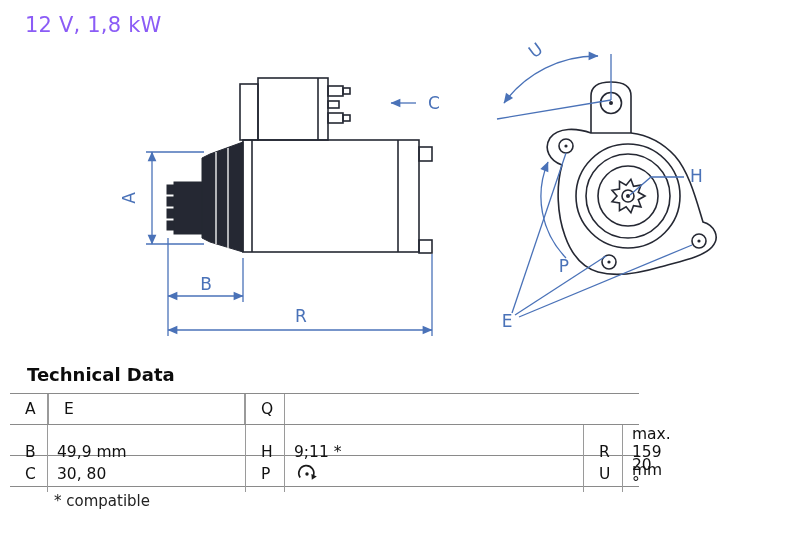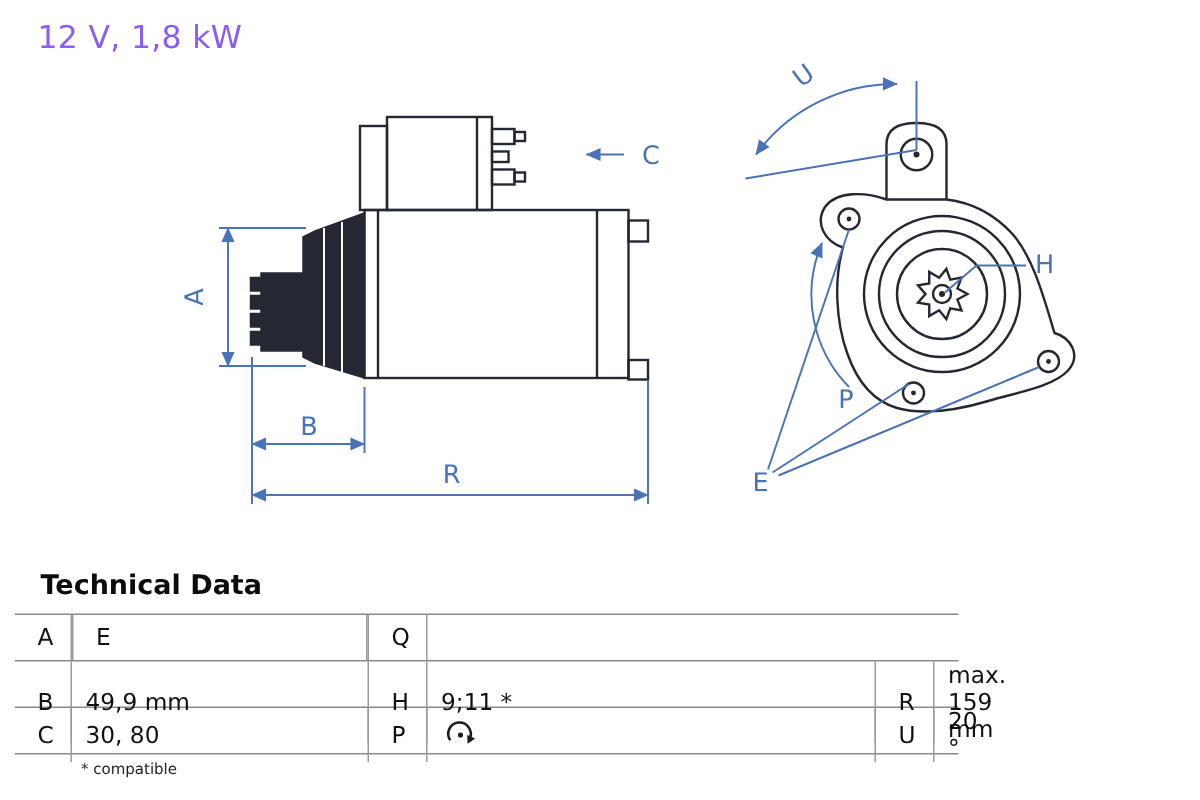--- a/index.html
+++ b/index.html
@@ -9,40 +9,40 @@
     font-family:"DejaVu Sans","Liberation Sans",sans-serif;
     color:#111;
     position:relative;
     overflow:hidden;
   }
   .power-rating {
     position:absolute; top:13px; left:25px;
     font-size:21px; color:#8b5cf6; letter-spacing:0.2px;
   }
   svg.drawing { position:absolute; top:0; left:0; }
-  .tech { position:absolute; top:368px; left:0; width:649px; }
+  .tech { position:absolute; top:352px; left:0; width:649px; }
   .tech-title {
     font-size:18px; font-weight:bold;
     margin:12px 0 8px 27px; color:#0c0c0c;
   }
   .data-table { margin:0 10px; border-bottom:1px solid #8a8a8a; }
   .row {
     display:grid;
     grid-template-columns:38px 197px 40px 298px 40px auto;
     border-top:1px solid #8a8a8a;
     height:30px; align-items:stretch;
     font-size:15.5px;
   }
   .cell-label {
     padding-left:15px; display:flex; align-items:center;
     border-right:1px solid #9a9a9a;
   }
   .cell-label.mid { border-left:1px solid #9a9a9a; }
   .cell-value { padding-left:9px; display:flex; align-items:center; gap:4px; }
-  .footnote { margin:5px 0 0 54px; font-size:10px; color:#222; }
+  .footnote { margin:5px 0 0 54px; font-size:15px; color:#222; }
   .rot-icon { display:inline-block; margin-left:2px; }
 </style>
 </head>
 <body>
 
 <div class="power-rating">12 V, 1,8 kW</div>
 
 <svg class="drawing" width="800" height="352" viewBox="0 0 800 352">
   <defs>
     <marker id="arrow-blue" viewBox="0 0 10 10" refX="9" refY="5" markerWidth="9" markerHeight="8" orient="auto-start-reverse">

